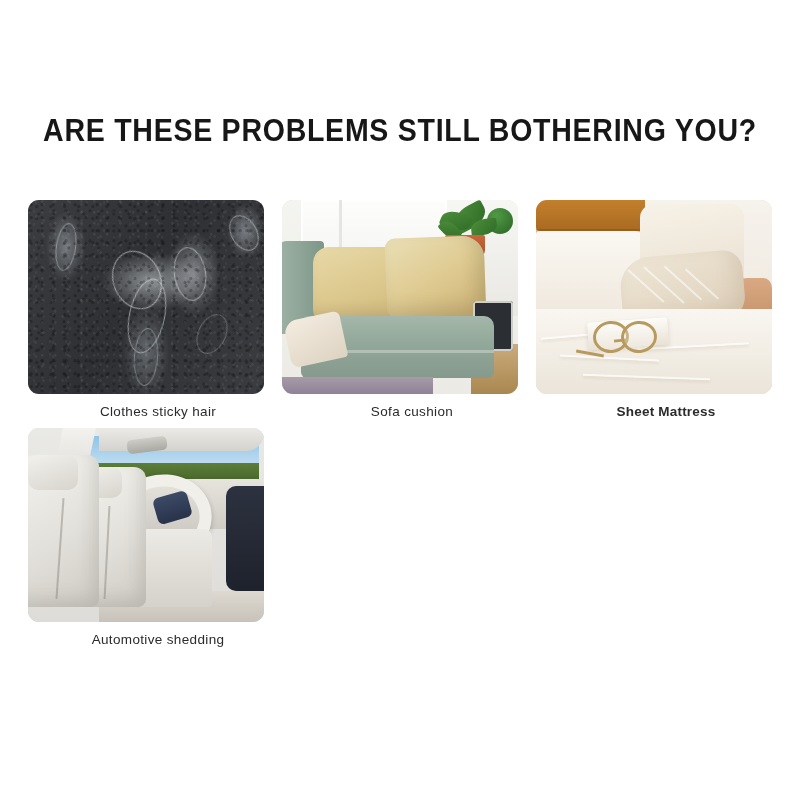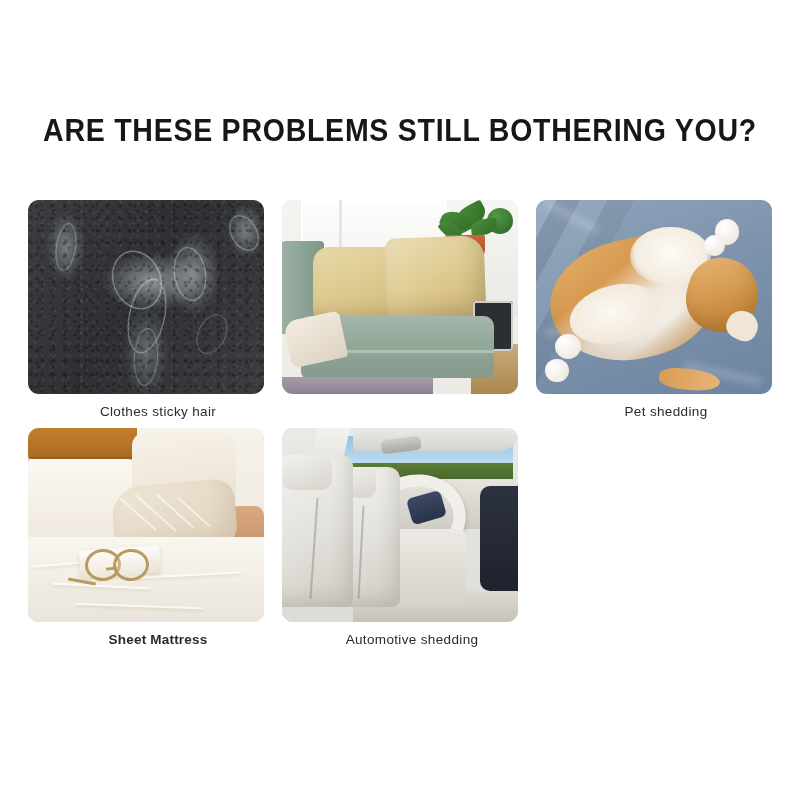--- a/index.html
+++ b/index.html
@@ -496,42 +496,23 @@
           <div class="cushion c1"></div>
           <div class="cushion c2"></div>
           <div class="sidetable"></div>
           <div class="tablet"></div>
           <div class="seat"></div>
           <div class="seat-line"></div>
           <div class="throw"></div>
           <div class="rug"></div>
         </div>
       </div>
+      <div class="caption">Sofa cushion</div>
     </div>
 
-    <div class="cell">
-      <div class="thumb">
-        <div class="scene s3">
-          <div class="fold f1"></div>
-          <div class="fold f2"></div>
-          <div class="fold f3"></div>
-          <div class="tail"></div>
-          <div class="body"></div>
-          <div class="belly"></div>
-          <div class="chest"></div>
-          <div class="head"></div>
-          <div class="ear"></div>
-          <div class="paw p1"></div>
-          <div class="paw p2"></div>
-          <div class="paw p3"></div>
-          <div class="paw p4"></div>
-        </div>
-      </div>
-      <div class="caption">Pet shedding</div>
-    </div>
 
     <div class="cell">
       <div class="thumb">
         <div class="scene s4">
           <div class="headboard"></div>
           <div class="hb-shadow"></div>
           <div class="backpillow"></div>
           <div class="tallpillow"></div>
           <div class="person"></div>
           <div class="frontpillow"></div>

